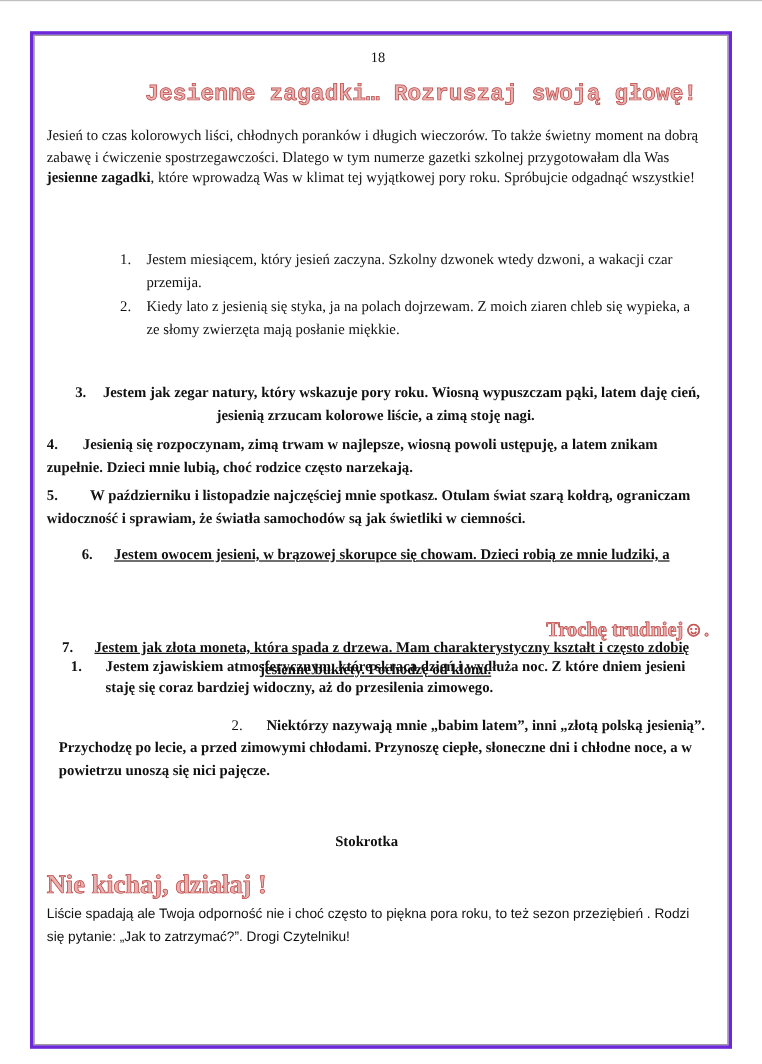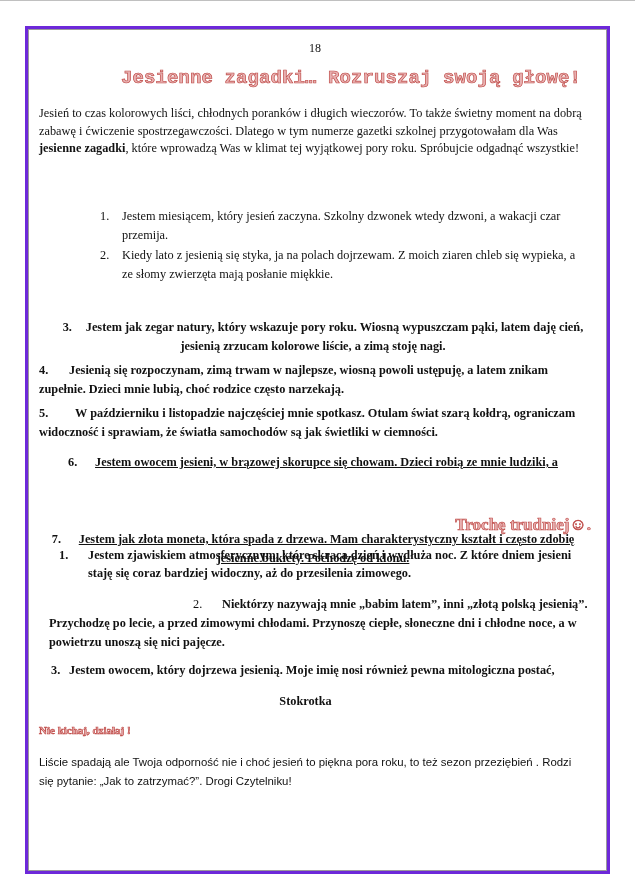--- a/index.html
+++ b/index.html
@@ -30,21 +30,21 @@
   .list1 .num { width: 22px; flex: none; }
   .list1 .txt { flex: 1; }
   .list1 .item + .item { margin-top: 2px; }
   .bold { font-weight: bold; }
   .p-block { position: absolute; left: 0; width: 548px; font-size: 12.3px; line-height: 19px; font-weight: bold; }
   .center { text-align: center; text-decoration: underline; }
   .sub-title { position: absolute; left: 0; width: 552px; top: 486px; text-align: right; font-size: 17px; }
   .list2-1 { position: absolute; left: 20px; top: 517px; width: 520px; font-size: 12.3px; line-height: 18px; font-weight: bold; display: flex; }
   .list2-1 .num { width: 29px; flex: none; }
   .signature { position: absolute; left: 0; width: 533px; top: 665px; text-align: center; font-size: 12.3px; font-weight: bold; }
-  .sec-title { position: absolute; left: 0; top: 695px; font-size: 11px; font-family: Liberation Serif, serif; }
+  .sec-title { position: absolute; left: 0; top: 695px; font-size: 22px; font-family: Liberation Serif, serif; }
   .sans-p { position: absolute; left: 0; top: 724px; width: 550px; font-family: "Liberation Sans", sans-serif; font-size: 11.4px; line-height: 19px; }
 </style>
 </head>
 <body>
 
 <div class="topline"></div>
 
 <div class="page-frame">
   <div class="page-inner"></div>
   <div class="content">
@@ -95,23 +95,22 @@
       <span class="num">1.</span>
       <span>Jestem zjawiskiem atmosferycznym, które skraca dzień i wydłuża noc. Z które dniem jesieni staję się coraz bardziej widoczny, aż do przesilenia zimowego.</span>
     </div>
 
     <div class="p-block" style="top:566px;margin-left:10px;">
       <div style="padding-left:144px;"><span style="display:inline-block;width:29px;font-weight:normal;">2.</span><span>Niektórzy nazywają mnie „babim latem”, inni „złotą polską jesienią”.</span></div>
       <div>Przychodzę po lecie, a przed zimowymi chłodami. Przynoszę ciepłe, słoneczne dni i chłodne noce, a w powietrzu unoszą się nici pajęcze.</div>
     </div>
 
     <div class="p-block" style="top:632px;">
-      <div style="padding-left:12px;"><span style="display:inline-block;width:18px;">3.</span><span>Jestem owocem, który dojrzewa jesienią. Moje imię nosi również pewna mitologiczna postać,</span></div>
     </div>
 
     <div class="signature">Stokrotka</div>
 
     <div class="sec-title title-outline">Nie kichaj,  działaj !</div>
 
-    <div class="sans-p"> Liście spadają ale Twoja odporność nie i choć jesień to piękna pora roku, to też  sezon przeziębień .  Rodzi się pytanie: „Jak to zatrzymać?”. Drogi Czytelniku!</div>
+    <div class="sans-p"> Liście spadają ale Twoja odporność nie i choć często to piękna pora roku, to też  sezon przeziębień .  Rodzi się pytanie: „Jak to zatrzymać?”. Drogi Czytelniku!</div>
 
   </div>
 </div>
 
 </body></html>

